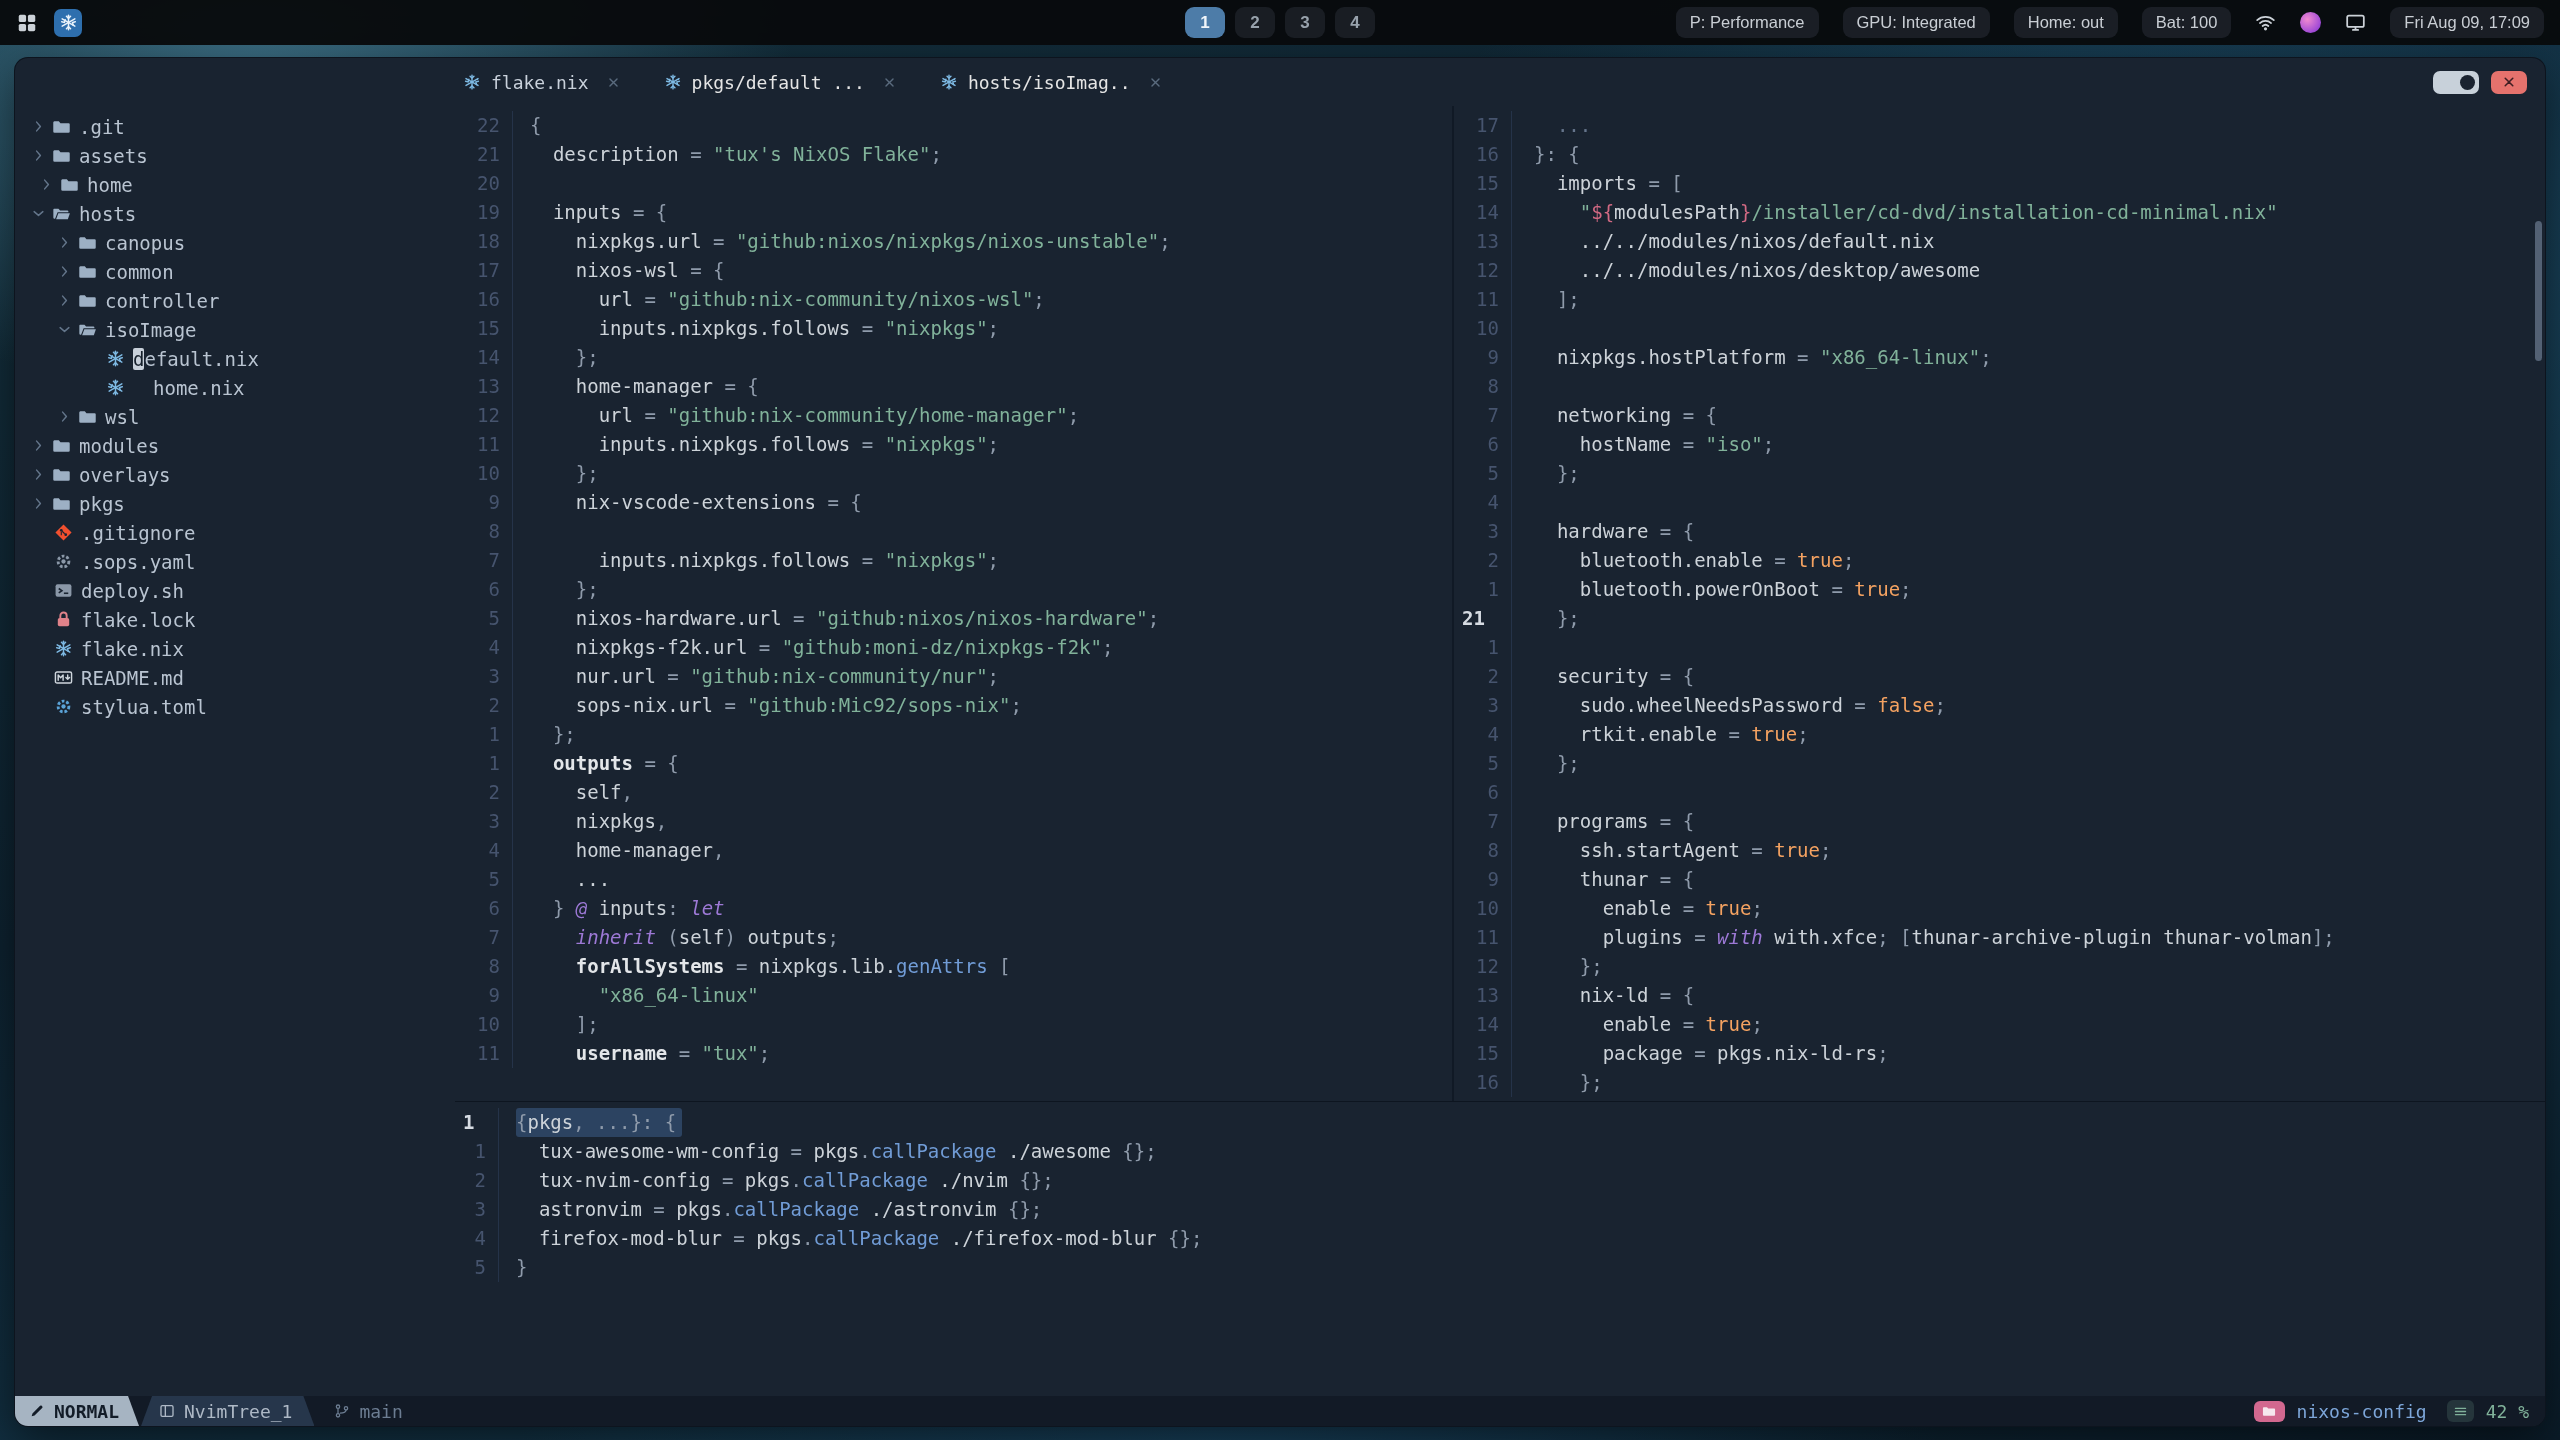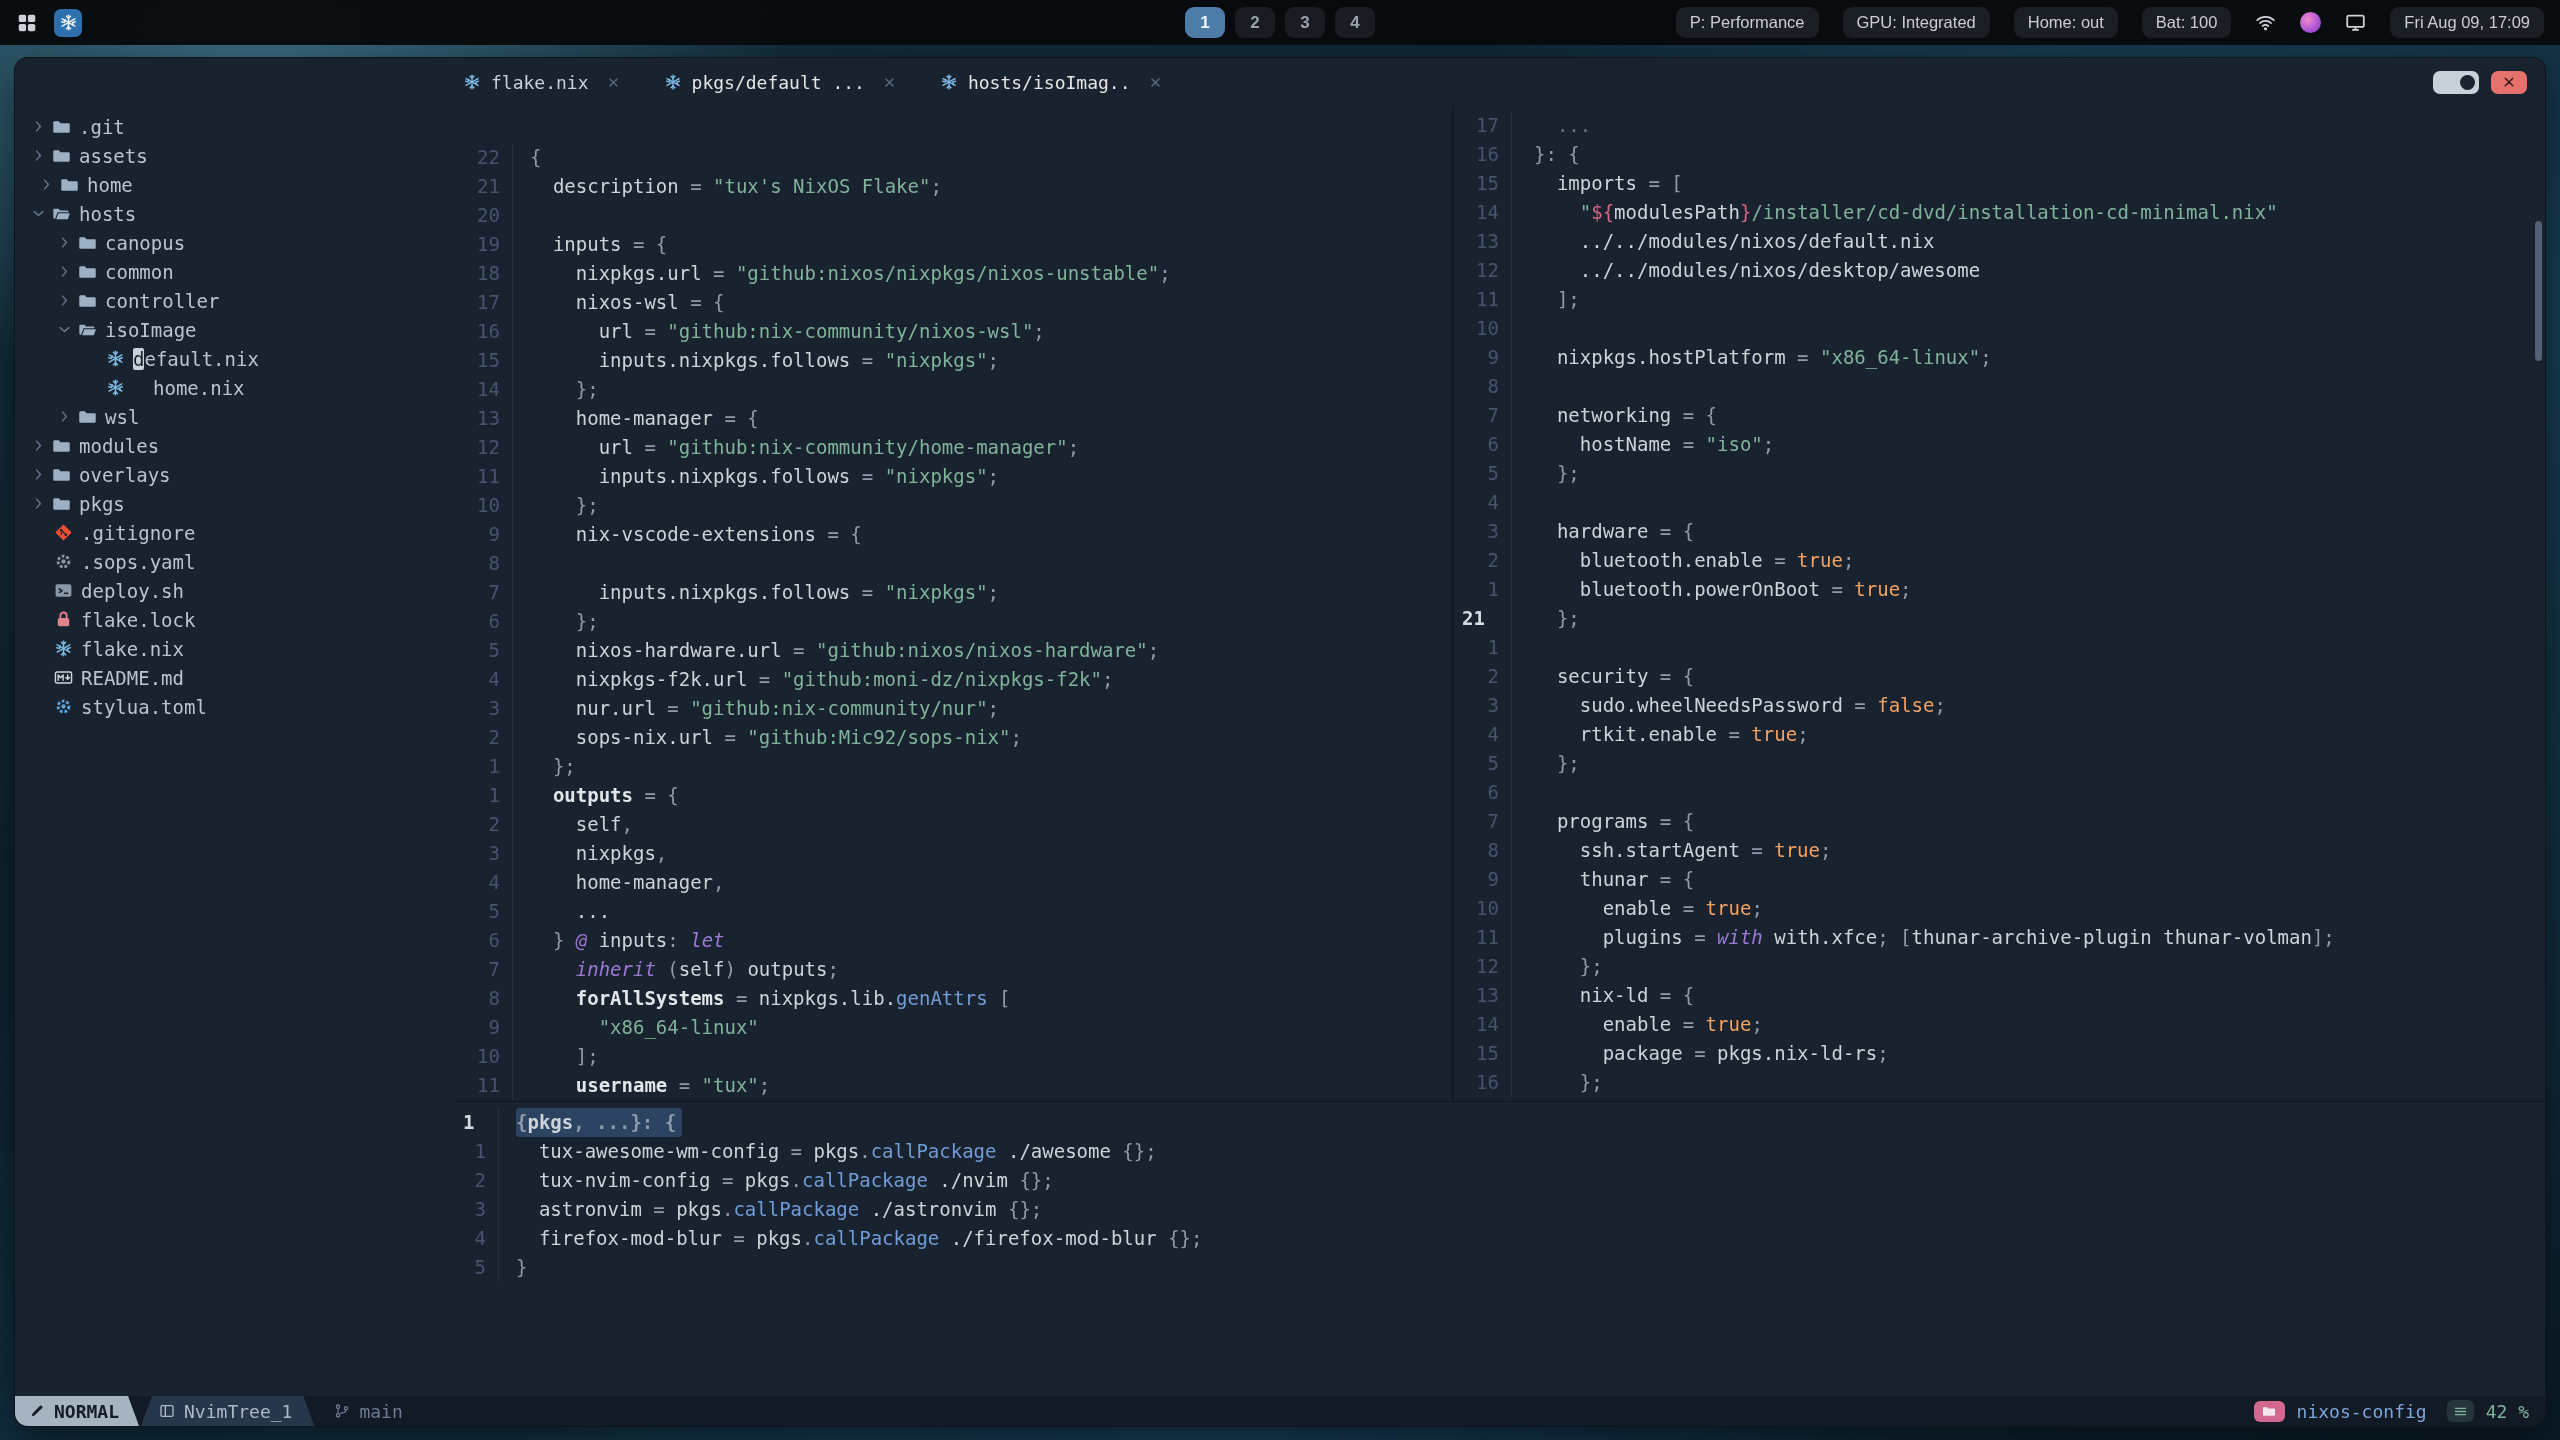--- a/index.html
+++ b/index.html
@@ -52,32 +52,32 @@
   .sidebar{width:440px;flex:none;padding-top:6px;font-family:"DejaVu Sans Mono",monospace;font-size:19px;color:#b9c4d1;overflow:hidden;}
   .trow{height:29px;display:flex;align-items:center;box-sizing:border-box;}
   .trow svg{margin-right:8px;}
   .trow .chev{margin-right:6px;}
   .tlabel{white-space:pre;}
   .blockcursor{background:#c8d0da;color:#16202c;border-radius:2px;}
 
   .editor-area{flex:1;display:flex;flex-direction:column;min-width:0;}
   .row-top{height:995px;flex:none;display:flex;border-bottom:1px solid #0d1520;min-width:0;}
   .editor{font-family:"DejaVu Sans Mono",monospace;font-size:19px;line-height:29px;overflow:hidden;position:relative;}
-  .ed-flake{width:997px;flex:none;padding-top:5px;margin-top:32px;}
+  .ed-flake{width:997px;flex:none;padding-top:5px;}
   .vsep{width:2px;background:#101925;flex:none;}
   .ed-iso{flex:1;padding-top:5px;min-width:0;}
   .ed-pkgs{flex:1;padding-top:6px;min-height:0;}
   .cl{height:29px;display:flex;white-space:pre;}
   .ln{flex:none;width:58px;box-sizing:border-box;padding-right:12px;border-right:1px solid #253349;
     text-align:right;color:#46546e;}
   .ln-cur{text-align:left;padding-left:8px;color:#d6dbe2;font-weight:700;}
   .codeln{margin-left:17px;white-space:pre;}
   .ed-iso .codeln{margin-left:22px;}
   .ed-pkgs .ln{width:44px;}
-  .code-hl{background:#2c4361;border-radius:3px;padding-right:6px;font-weight:bold;}
+  .code-hl{background:#2c4361;border-radius:3px;padding-right:6px;}
   .tk-p{color:#8f9bab}.tk-i{color:#cdd3d9}.tk-w{color:#e3e6e9;font-weight:600}
   .tk-s{color:#81b29a}.tk-b{color:#f4a261}.tk-k{color:#9d79d6;font-style:italic}
   .tk-f{color:#719cd6}.tk-d{color:#d16983}.tk-e{color:#66758c}
   .scrollthumb{position:absolute;right:3px;top:115px;width:7px;height:140px;border-radius:4px;background:#8ea0b8;opacity:.5;}
 
   
   .statusline{height:30px;flex:none;background:#121a26;display:flex;align-items:center;
     font-family:"DejaVu Sans Mono",monospace;font-size:18px;padding-right:16px;}
   .seg-mode{height:100%;display:flex;align-items:center;gap:9px;background:#a6b4c2;color:#131c28;font-weight:700;
     padding:0 20px 0 14px;clip-path:polygon(0 0,calc(100% - 11px) 0,100% 100%,0 100%);}

